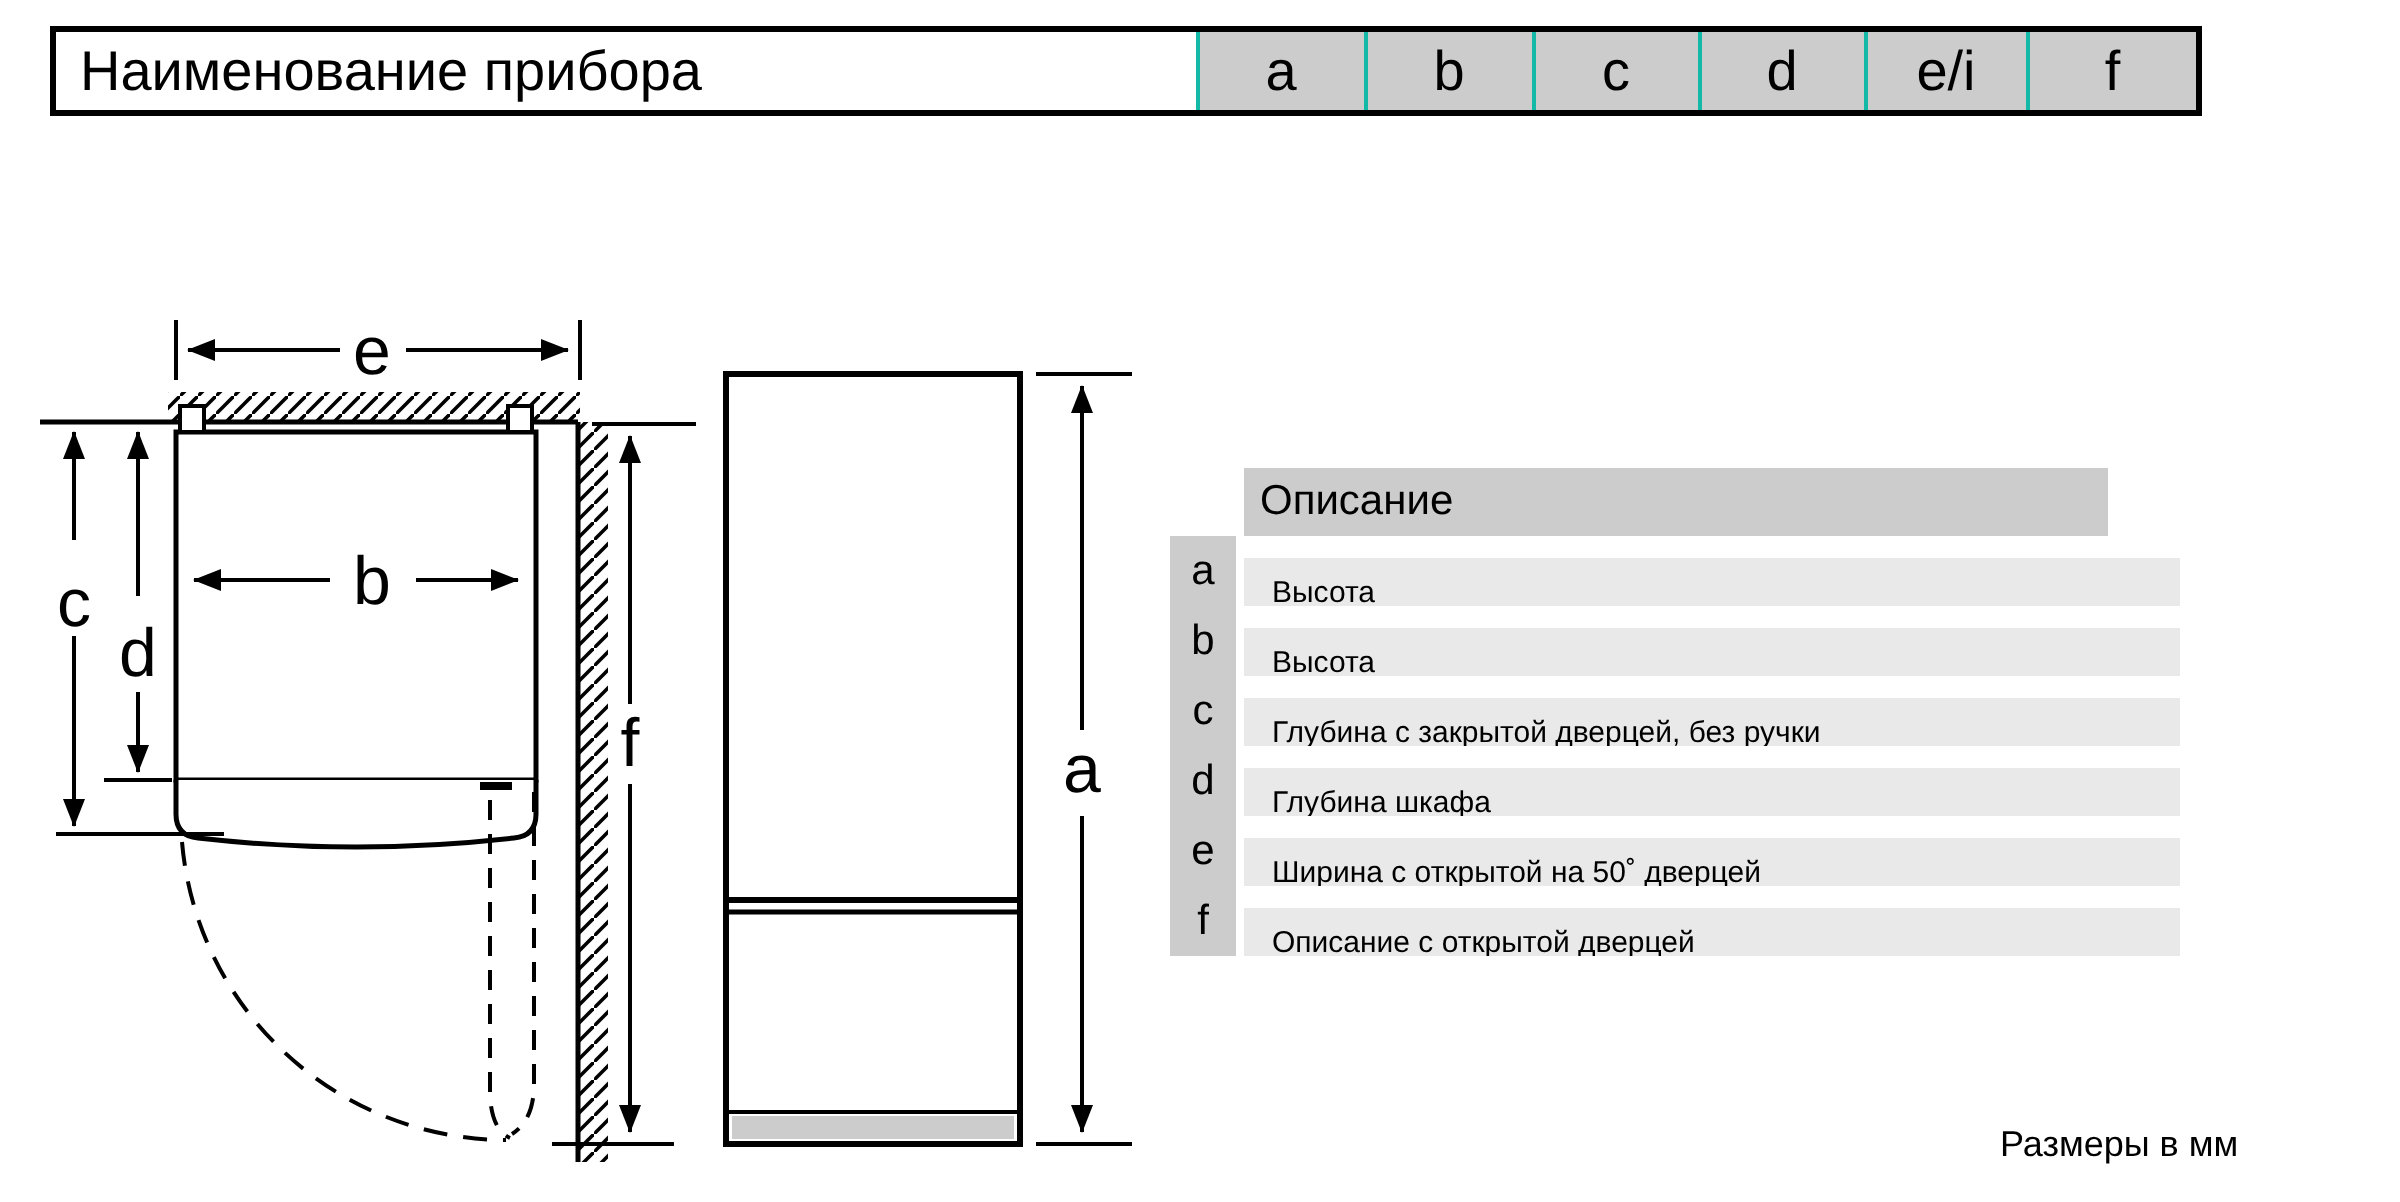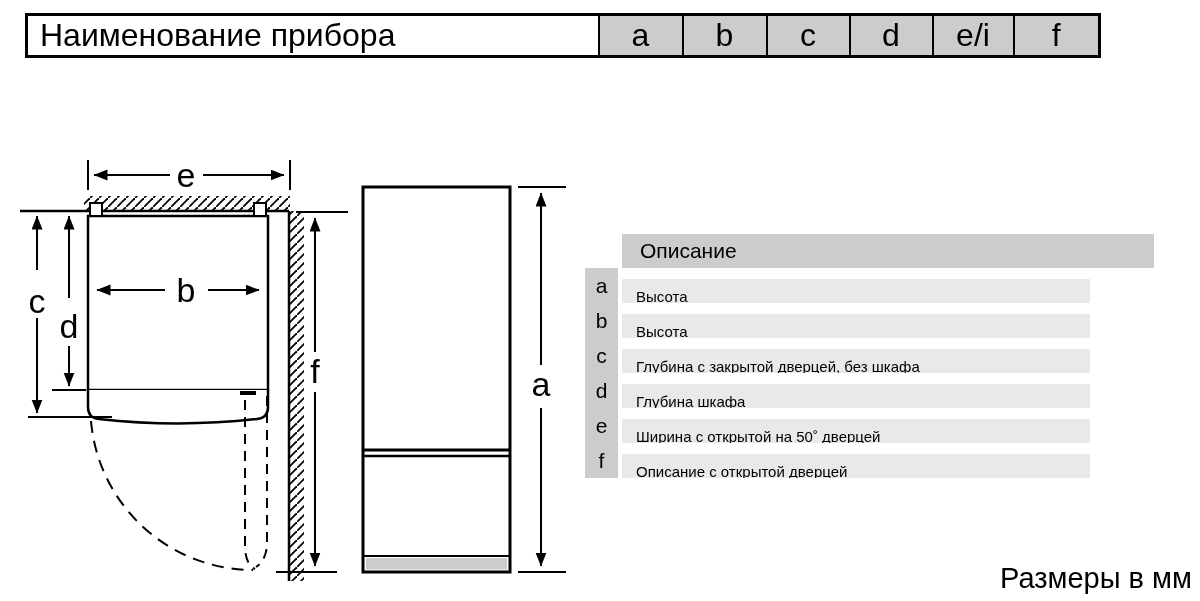--- a/index.html
+++ b/index.html
@@ -6,50 +6,50 @@
   .stage{
     position:relative;width:1200px;height:601px;background:#ffffff;
     font-family:"Liberation Sans",sans-serif;color:#000;overflow:hidden;
   }
   
   .dim-table{
     position:absolute;left:25px;top:13px;
     border-collapse:collapse;table-layout:fixed;
   }
   .dim-table td{
-    border:2px solid #000000;height:39px;font-size:32px;
+    border:2px solid #14b8a6;height:39px;font-size:28px;
     padding:0;text-align:center;vertical-align:middle;overflow:hidden;
     background:#fff;
   }
   .dim-table{border:3px solid #000;}
   .dim-table td.name-cell{text-align:left;padding-left:12px;}
   .dim-table tr.hdr td.letter-cell{background:#cccccc;}
   
   .legend{position:absolute;left:585px;top:234px;width:505px;}
   .legend-header{
-    position:absolute;left:37px;top:0;width:532px;height:34px;
+    position:absolute;left:37px;top:0;width:432px;height:34px;
     background:#cccccc;font-size:21px;line-height:34px;
-    padding-left:18px;box-sizing:border-box;
+    padding-left:8px;box-sizing:border-box;
   }
   .legend-rows{position:absolute;left:0;top:34px;}
   .legend-row{display:flex;height:35px;}
   .legend-key{
     width:33px;background:#cccccc;text-align:center;
     font-size:21px;line-height:35px;flex:0 0 33px;
   }
   .legend-gap{width:4px;flex:0 0 4px;background:#ffffff;}
   .legend-desc{
     width:468px;flex:0 0 468px;background:#e9e9e9;font-size:15px;
     line-height:35px;padding-left:14px;box-sizing:border-box;
     white-space:nowrap;overflow:hidden;margin-top:11px;
   }
   
   .units-note{
     position:absolute;left:1000px;top:562px;width:190px;
-    font-size:29px;text-align:left;white-space:nowrap;
+    font-size:18px;text-align:left;white-space:nowrap;
   }
   
   .drawing{position:absolute;left:0;top:0;}
   .drawing text{font-family:"Liberation Sans",sans-serif;font-size:34px;}
 </style>
 </head>
 <body>
 
 <div class="stage">
 
@@ -156,21 +156,21 @@
         <div class="legend-desc">Высота</div>
       </div>
       <div class="legend-row">
         <div class="legend-key">b</div>
         <div class="legend-gap"></div>
         <div class="legend-desc">Высота</div>
       </div>
       <div class="legend-row">
         <div class="legend-key">c</div>
         <div class="legend-gap"></div>
-        <div class="legend-desc">Глубина с закрытой дверцей, без шкафа</div>
+        <div class="legend-desc">Глубина с закрытой дверцей, без ручки</div>
       </div>
       <div class="legend-row">
         <div class="legend-key">d</div>
         <div class="legend-gap"></div>
         <div class="legend-desc">Глубина шкафа</div>
       </div>
       <div class="legend-row">
         <div class="legend-key">e</div>
         <div class="legend-gap"></div>
         <div class="legend-desc">Ширина с открытой на 50˚ дверцей</div>

